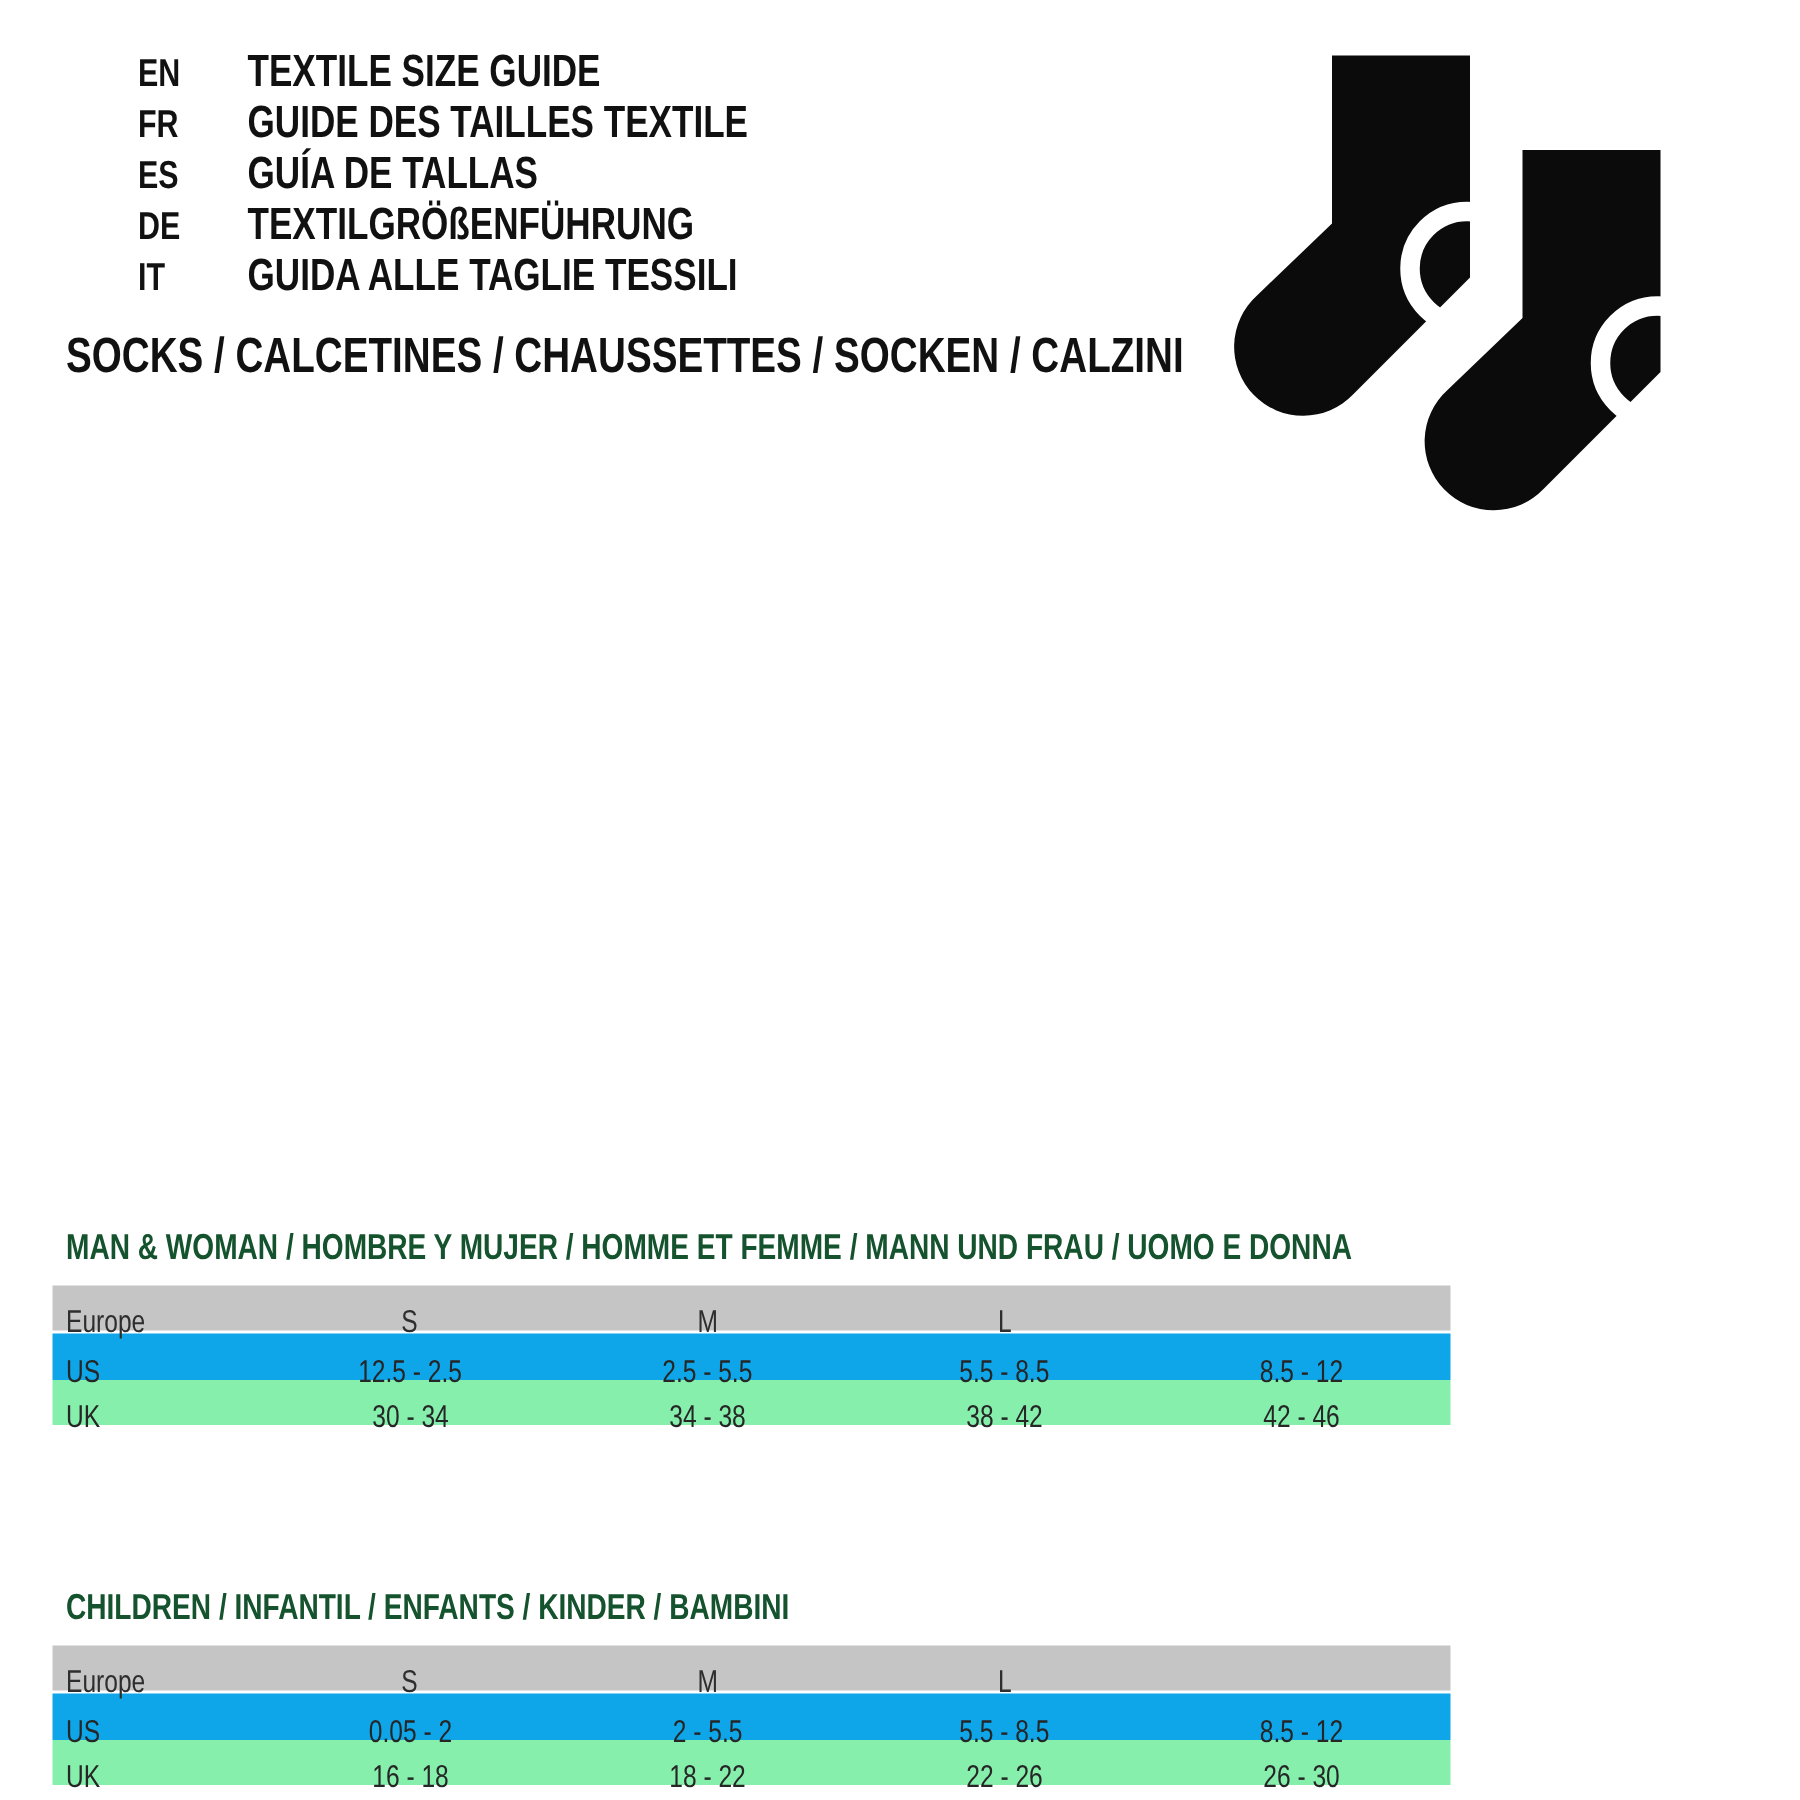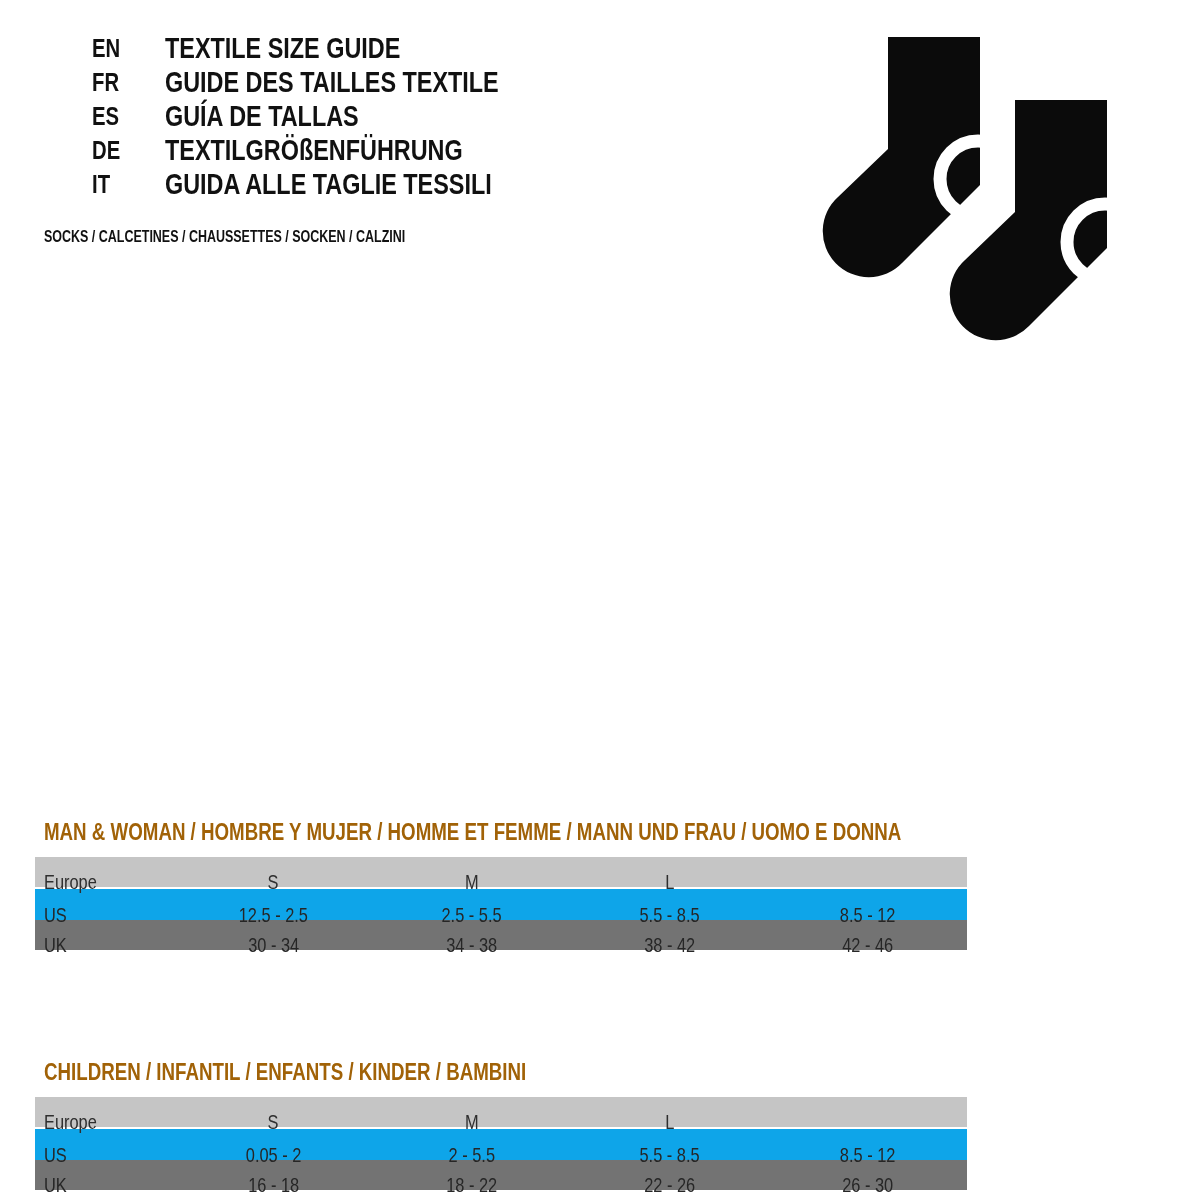--- a/index.html
+++ b/index.html
@@ -18,38 +18,38 @@
 
   
   .lang-block { position:absolute; left:56px; top:31px;margin-left:36px; }
   .lang-row   { display:flex; height:34px; align-items:center; }
   .lang-code  { width:73px; flex:0 0 73px; font-weight:700; font-size:26px; }
   .lang-label { font-weight:700; font-size:30px; }
 
   
   .product-line {
     position:absolute; left:44px; top:222px;
-    font-weight:700; font-size:16px; line-height:30px;
+    font-weight:700; font-size:33px; line-height:30px;
   }
 
   
   .socks-icon { position:absolute; left:822px; top:32px; width:300px; height:330px; }
 
   
   .size-table { position:absolute; left:35px; width:932px; }
   .size-table.table-adult    { top:820px; }
   .size-table.table-children { top:1060px; }
   .tbl-title {
-    padding-left:9px; font-weight:700; font-size:24px; line-height:24px; color:#a16207;
+    padding-left:9px; font-weight:700; font-size:24px; line-height:24px; color:#14532d;
   }
   .tbl { margin-top:13px; width:100%; }
   .trow { display:flex; width:100%; font-size:21px; color:#262626; }
   .trow.head { height:30px; background:#c5c5c5; margin-bottom:2px; color:#2e2e2e; }
   .trow.r-odd  { height:31px; background:#0ea5e9; }
-  .trow.r-even { height:30px; background:#737373; }
+  .trow.r-even { height:30px; background:#86efac; }
   .cell {
     width:21.26%; display:flex; align-items:center; justify-content:center;margin-top:20px;
   }
   .cell.first {
     width:14.96%; justify-content:flex-start; padding-left:9px;
   }
 </style>
 </head>
 <body>
 

